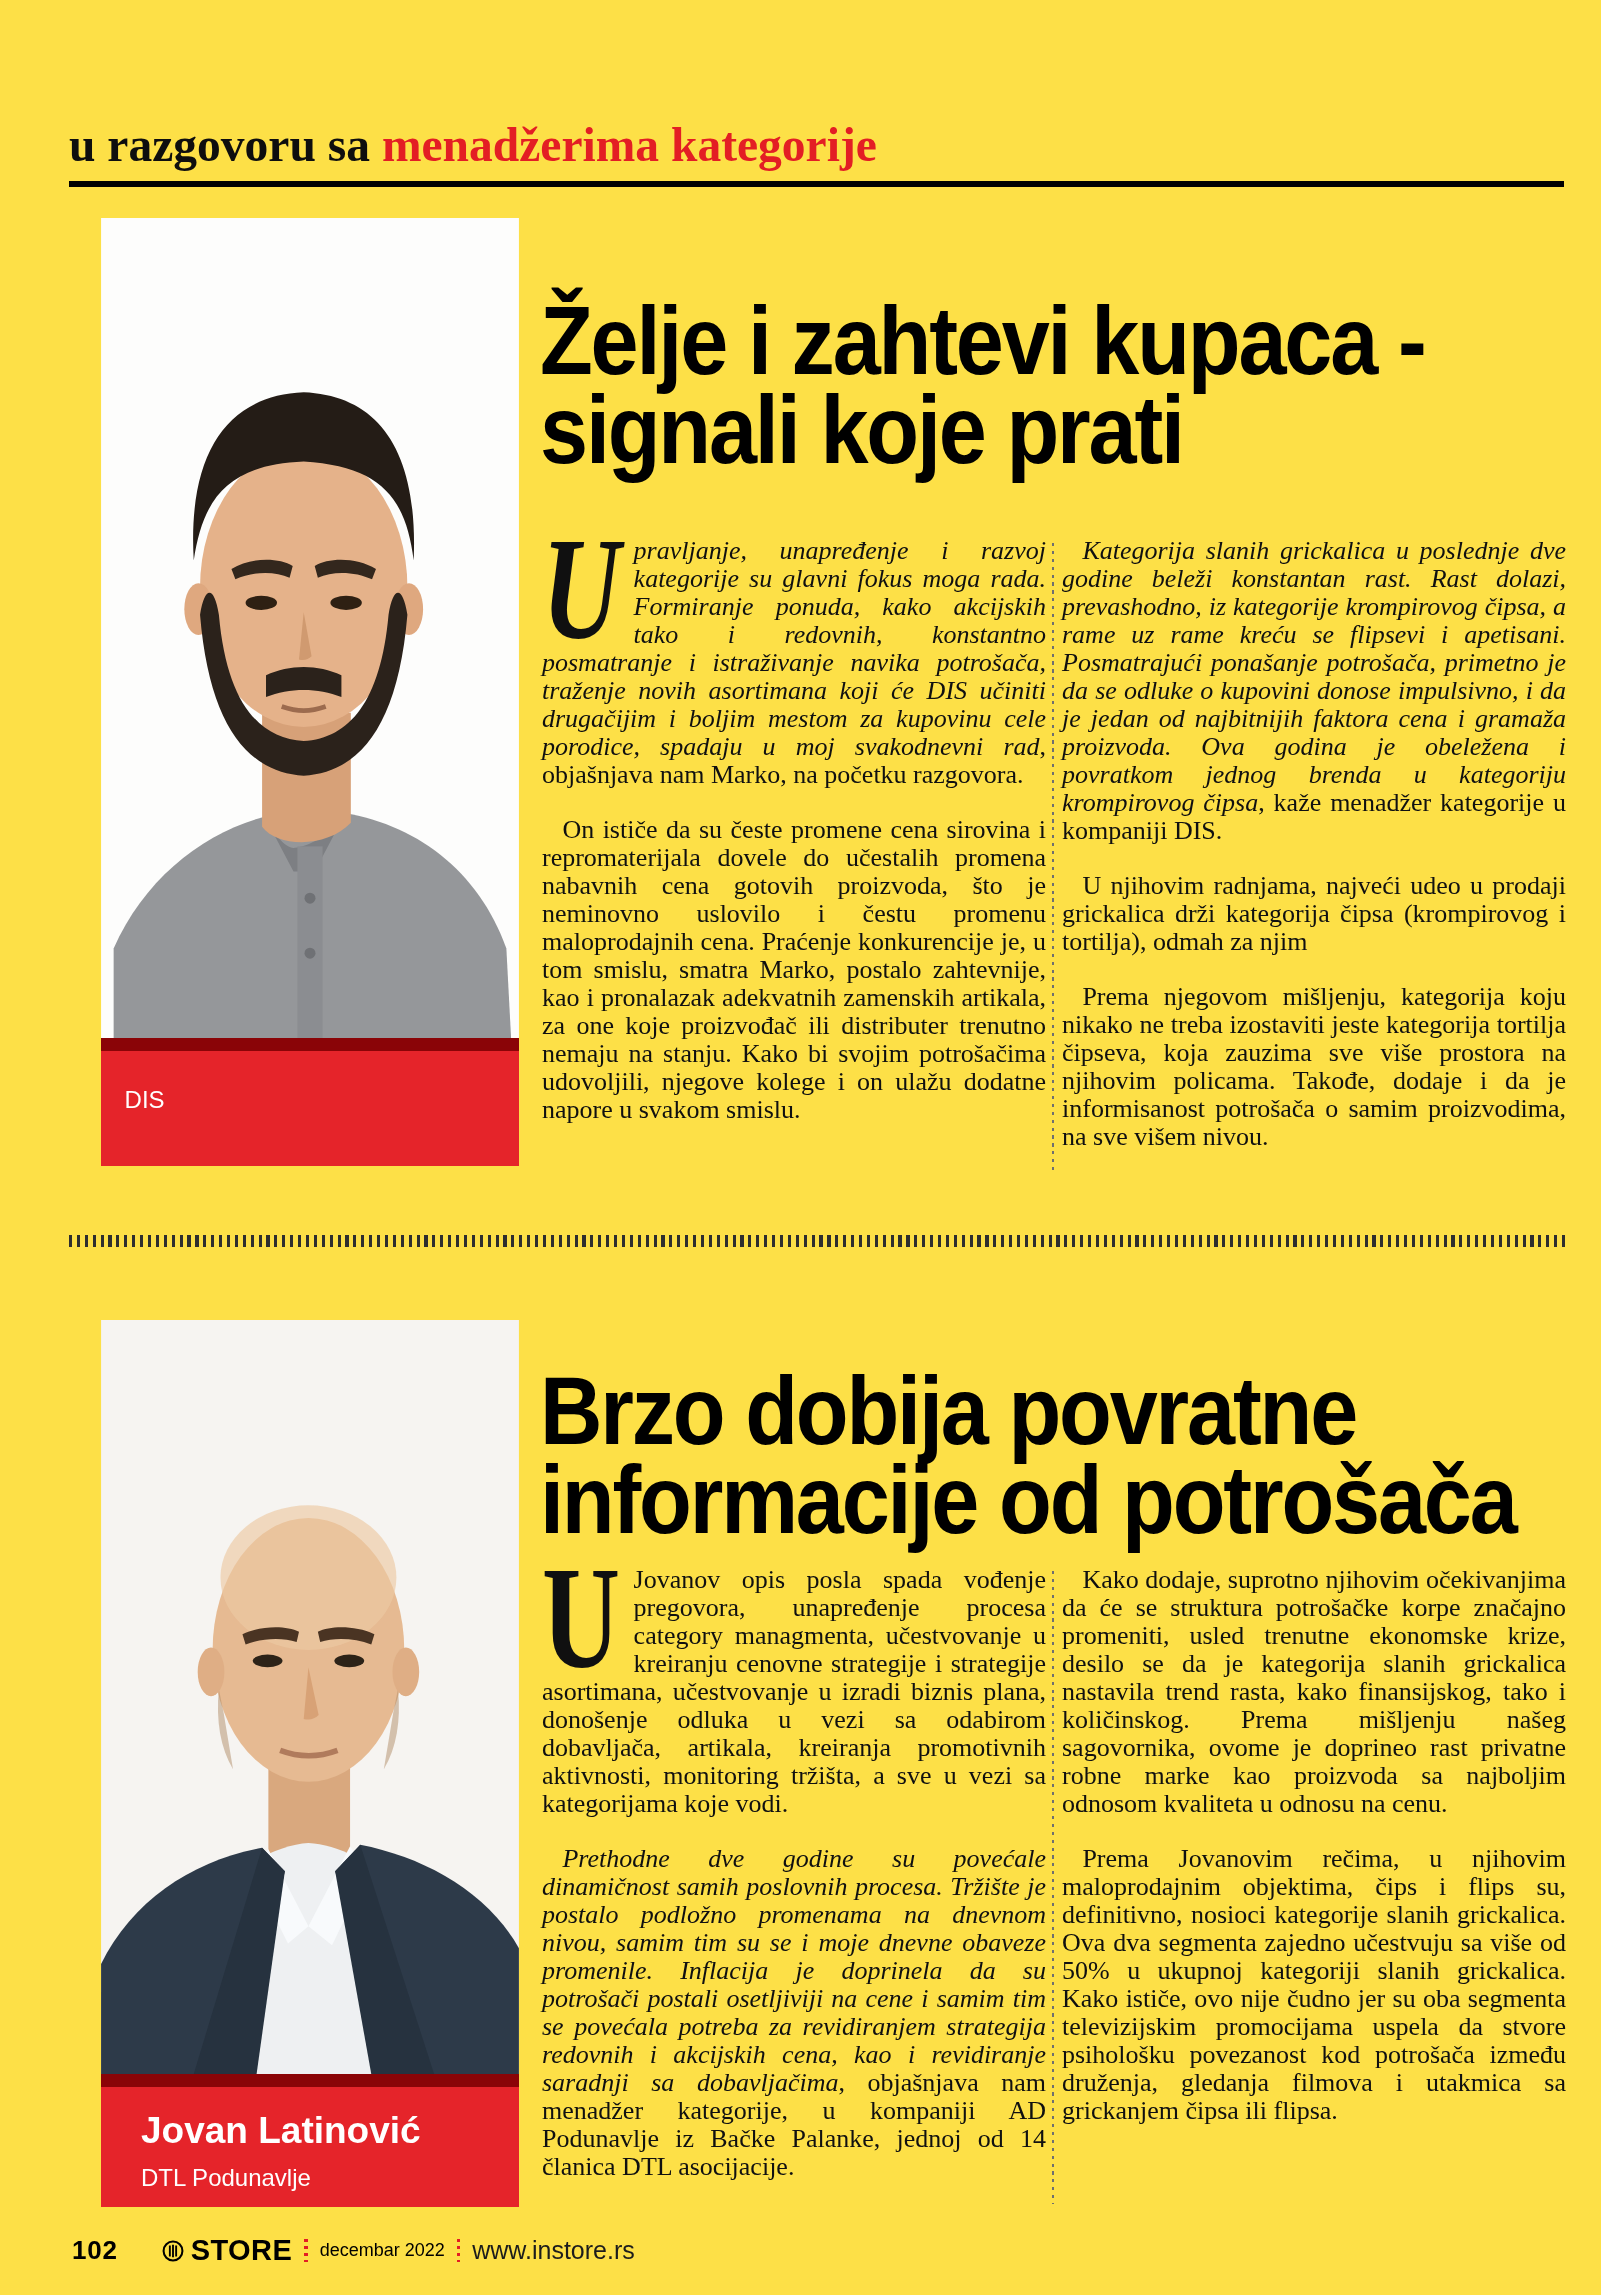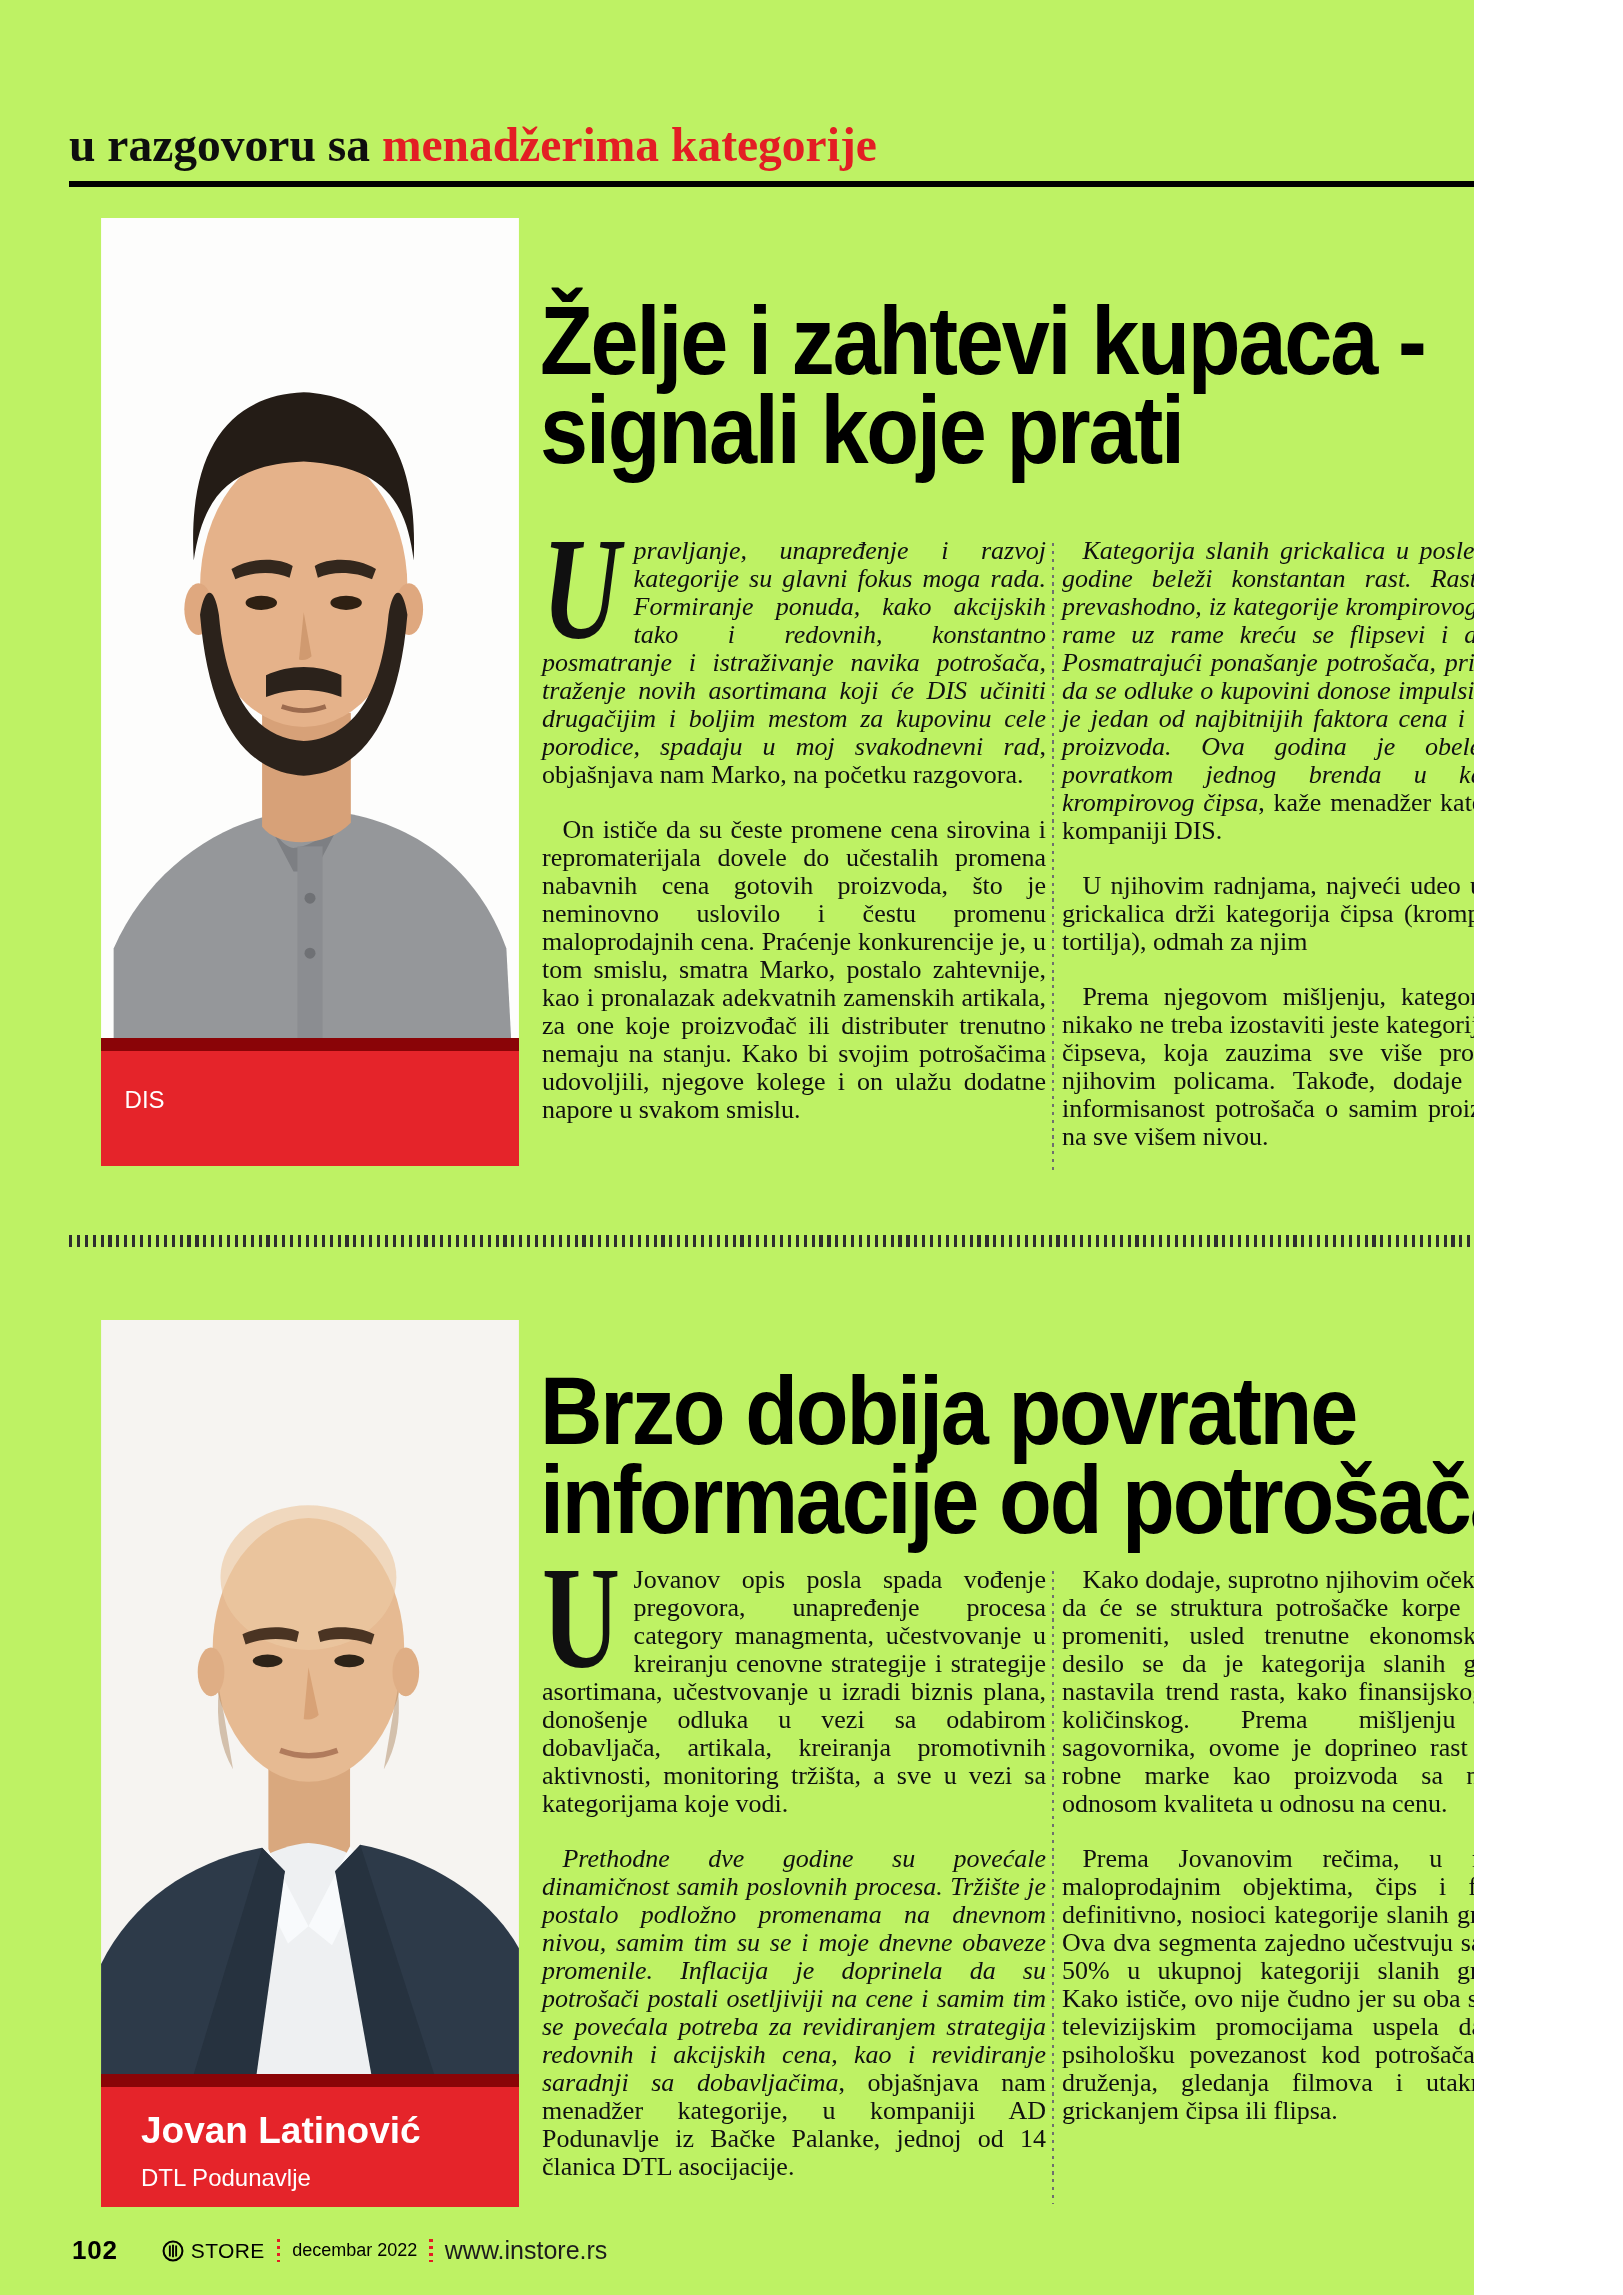--- a/index.html
+++ b/index.html
@@ -1,16 +1,16 @@
 <!DOCTYPE html>
 <html style="font-size:12.6px"><head>
 <meta charset="utf-8">
 <style>
   html,body { margin:0; padding:0; background:#ffffff; }
-  .page { position:relative; width:1474px; height:2295px; background:#bef264; overflow:hidden;
+  .page { position:relative; width:1601px; height:2295px; background:#fde047; overflow:hidden;
           font-family:"Liberation Serif", serif; color:#0e0e0e; }
 
   
   .kicker { position:absolute; left:69px; top:116px; font-family:"Liberation Serif", serif;
             font-weight:700; font-size:49px; white-space:nowrap; letter-spacing:0px;
             transform:scaleX(0.97); transform-origin:0 0; }
   .k-red { color:#e31e24; }
   .rule { position:absolute; left:69px; top:181px; width:1495px; height:6.3px; background:#000; }
 
   
@@ -63,21 +63,21 @@
   .v2 { top:1571px; height:633px; }
   .hdiv { position:absolute; left:69px; top:1235px; width:1498px; height:11.8px;
           background:repeating-linear-gradient(90deg,#2e2e2e 0 3.1px, transparent 3.1px 7.9px); }
 
   
   .footer { position:absolute; left:72px; top:2235px; height:31px; display:flex;
             align-items:center; font-family:"Liberation Sans", sans-serif; color:#000; }
   .f-num  { font-size:26px; font-weight:900; letter-spacing:0.8px; }
   .f-gap  { width:44px; }
   .f-logo { width:22px; height:22px; margin-right:7px; }
-  .f-brand { font-size:21px; font-weight:400; letter-spacing:0.4px; }
+  .f-brand { font-size:29px; font-weight:700; letter-spacing:0.4px; }
   .f-sep  { width:3.9px; height:23.6px; margin:0 11.8px;
             background:repeating-linear-gradient(180deg,#e31e24 0 3.1px, transparent 3.1px 7px); }
   .f-issue { font-size:18px; font-weight:400; }
   .f-site  { font-size:25px; font-weight:400; color:#1c1c1c; }
 </style>
 </head>
 <body>
 
 <div class="page">
 

